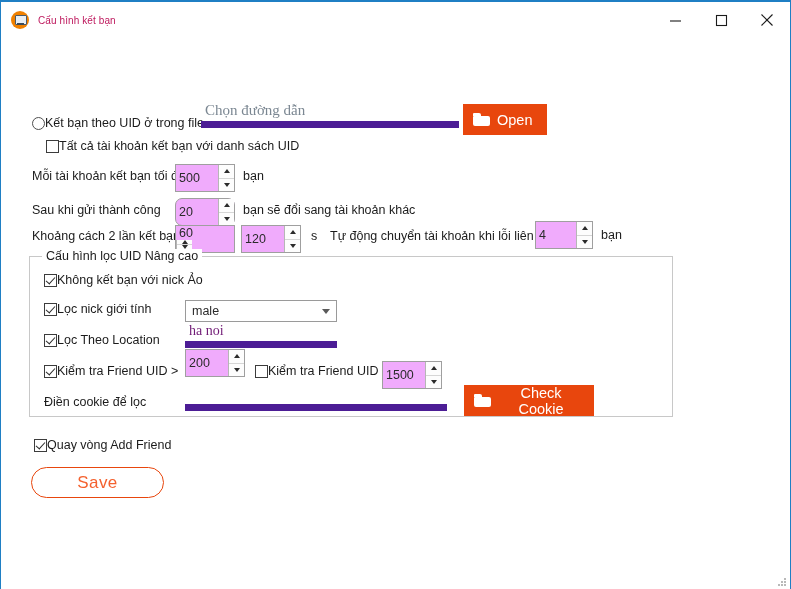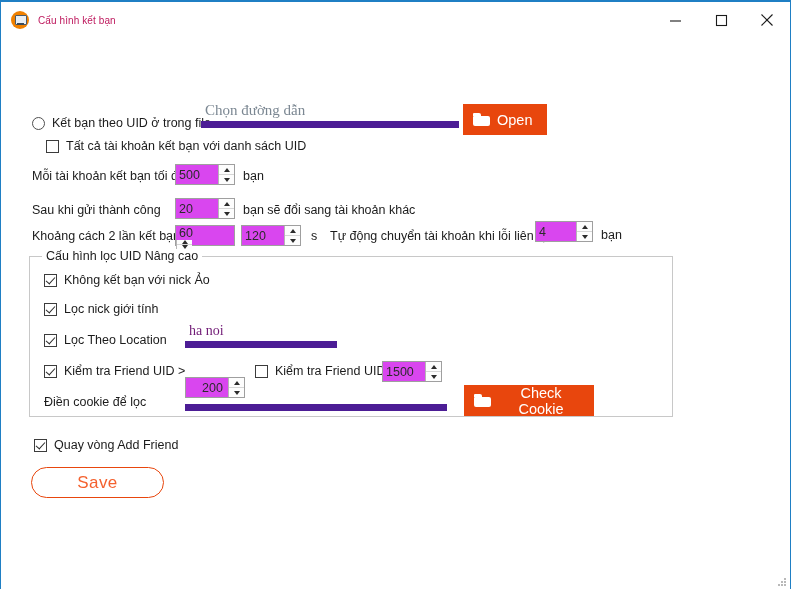--- a/index.html
+++ b/index.html
@@ -100,42 +100,42 @@
   }
   .cbox.checked::after {
     content: "";
     position: absolute;
     left: 3px; top: 0px;
     width: 4px; height: 8px;
     border: solid #2b2b2b;
     border-width: 0 1.6px 1.6px 0;
     transform: rotate(42deg);
   }
-  .rowitem { display: flex; align-items: center; gap: 7px; }
+  .rowitem { display: flex; align-items: center; }
 
   
   .uline {
     border: none;
     border-bottom: 7px solid #4c1d95;
     background: transparent;
     font-family: Liberation Serif, serif;
     font-size: 15px;
     color: #701a75;
     padding: 0 2px 2px 4px;
     outline: none;
   }
   .uline::placeholder { color: #7b8792; opacity: 1; }
 
   
   .spin {
     display: inline-flex;
     align-items: stretch;
     border: 1px solid #9f9f9f;
-    background: #d946ef;
-    height: 21px;
+    background: #f0abfc;
+    height: 28px;
   }
   .spin .val {
     border: none; outline: none;
     background: transparent;
     font-family: "Liberation Sans", sans-serif;
     font-size: 12.5px;
     color: #2b2b2b;
     padding: 0 3px;
     width: 100%;
     min-width: 0;
@@ -325,21 +325,21 @@
             <span class="tri-up"></span>
           </div>
         <div>
             <span class="tri-dn"></span>
           </div>
       </div>
     </div>
     <div class="abs lbl" style="left:242px; top:131px;">bạn</div>
 
     <div class="abs lbl" style="left:31px; top:165px;">Sau khi gửi thành công</div>
-    <div class="abs spin" style="left:174px; top:160px; width:60px;">
+    <div class="abs spin" style="left:174px; top:160px; width:60px;border-radius:7px;">
       <input class="val" value="20" style="">
       <div class="arrows">
         <div>
             <span class="tri-up"></span>
           </div>
         <div>
             <span class="tri-dn"></span>
           </div>
       </div>
     </div>
@@ -388,32 +388,36 @@
 
       <div class="abs rowitem" style="left:14px; top:16px;">
         <span class="cbox checked"></span>
         <span class="lbl">Không kết bạn với nick Ảo</span>
       </div>
 
       <div class="abs rowitem" style="left:14px; top:45px;">
         <span class="cbox checked"></span>
         <span class="lbl">Lọc nick giới tính</span>
       </div>
+      <div class="abs combo" style="left:155px; top:43px; width:152px;">
+        <span>male</span>
+        <span class="chev"></span>
+      </div>
 
       <div class="abs rowitem" style="left:14px; top:76px;">
         <span class="cbox checked"></span>
         <span class="lbl">Lọc Theo Location</span>
       </div>
       <input class="abs uline" style="left: 155px; top: 66px; width: 152px; font-size: 14px;" value="ha noi">
 
       <div class="abs rowitem" style="left:14px; top:107px;">
         <span class="cbox checked"></span>
         <span class="lbl">Kiểm tra Friend UID &gt;</span>
       </div>
-      <div class="abs spin" style="left:155px; top:120px; width:60px;padding-left:13px;">
+      <div class="abs spin" style="left:155px; top:92px; width:60px;">
         <input class="val" value="200" style="">
         <div class="arrows">
           <div>
               <span class="tri-up"></span>
             </div>
           <div>
               <span class="tri-dn"></span>
             </div>
         </div>
       </div>

